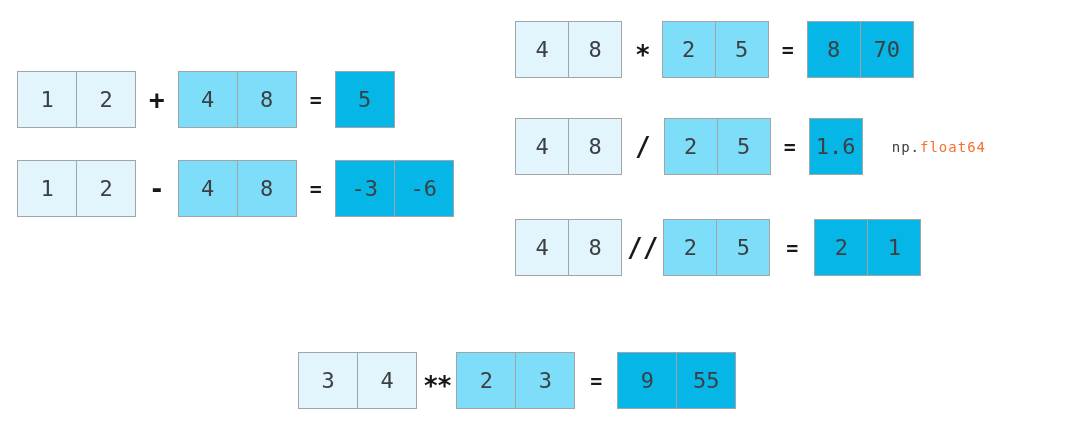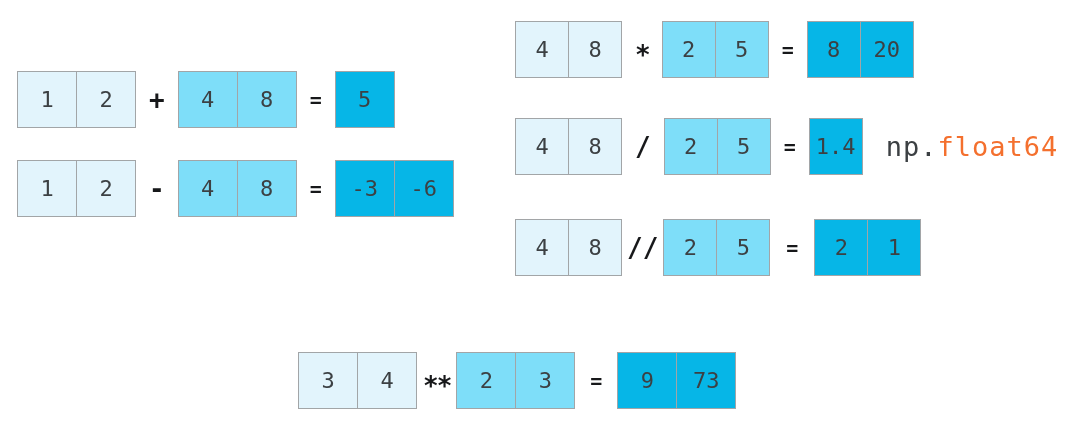--- a/index.html
+++ b/index.html
@@ -56,22 +56,22 @@
   .eq-subtract { left: 17px;  top: 160px; }
   .eq-multiply { left: 515px; top: 21px;  }
   .eq-divide   { left: 515px; top: 118px; }
   .eq-floordiv { left: 515px; top: 219px; gap: 5px; }
   .eq-power    { left: 298px; top: 352px; gap: 6px; }
   .eq-multiply .cell, .eq-divide .cell, .eq-floordiv .cell { width: 52px; }
   .eq-floordiv .op-equals { margin: 0 11px; }
   .eq-power    .op-equals { margin: 0 9px; }
 
   .dtype {
-    margin-left: 10px;
-    font-size: 27px;
+    margin-left: 16px;
+    font-size: 14px;
     letter-spacing: 1px;
     color: var(--number-color, #3c4043);
     white-space: nowrap;
   }
   .dtype .dtype-name { color: var(--dtype-color, #f4702e); }
 </style>
 </head>
 <body>
 
 <div class="canvas">
@@ -115,37 +115,37 @@
       <div class="cell">8</div>
     </div>
     <div class="op op-star">*</div>
     <div class="arr arr-mid">
       <div class="cell">2</div>
       <div class="cell">5</div>
     </div>
     <div class="op op-equals">=</div>
     <div class="arr arr-res">
       <div class="cell">8</div>
-      <div class="cell">20</div>
+      <div class="cell">70</div>
     </div>
   </div>
 
   <div class="eq eq-divide">
     <div class="arr arr-light">
       <div class="cell">4</div>
       <div class="cell">8</div>
     </div>
     <div class="op">/</div>
     <div class="arr arr-mid">
       <div class="cell">2</div>
       <div class="cell">5</div>
     </div>
     <div class="op op-equals">=</div>
     <div class="arr arr-res">
-      <div class="cell">1.4</div>
+      <div class="cell">1.6</div>
     </div>
     <div class="dtype"><span>np.</span><span class="dtype-name">float64</span></div>
   </div>
 
   <div class="eq eq-floordiv">
     <div class="arr arr-light">
       <div class="cell">4</div>
       <div class="cell">8</div>
     </div>
     <div class="op">//</div>
@@ -166,17 +166,17 @@
       <div class="cell">4</div>
     </div>
     <div class="op op-star">**</div>
     <div class="arr arr-mid">
       <div class="cell">2</div>
       <div class="cell">3</div>
     </div>
     <div class="op op-equals">=</div>
     <div class="arr arr-res">
       <div class="cell">9</div>
-      <div class="cell">73</div>
+      <div class="cell">55</div>
     </div>
   </div>
 
 </div>
 
 </body></html>

